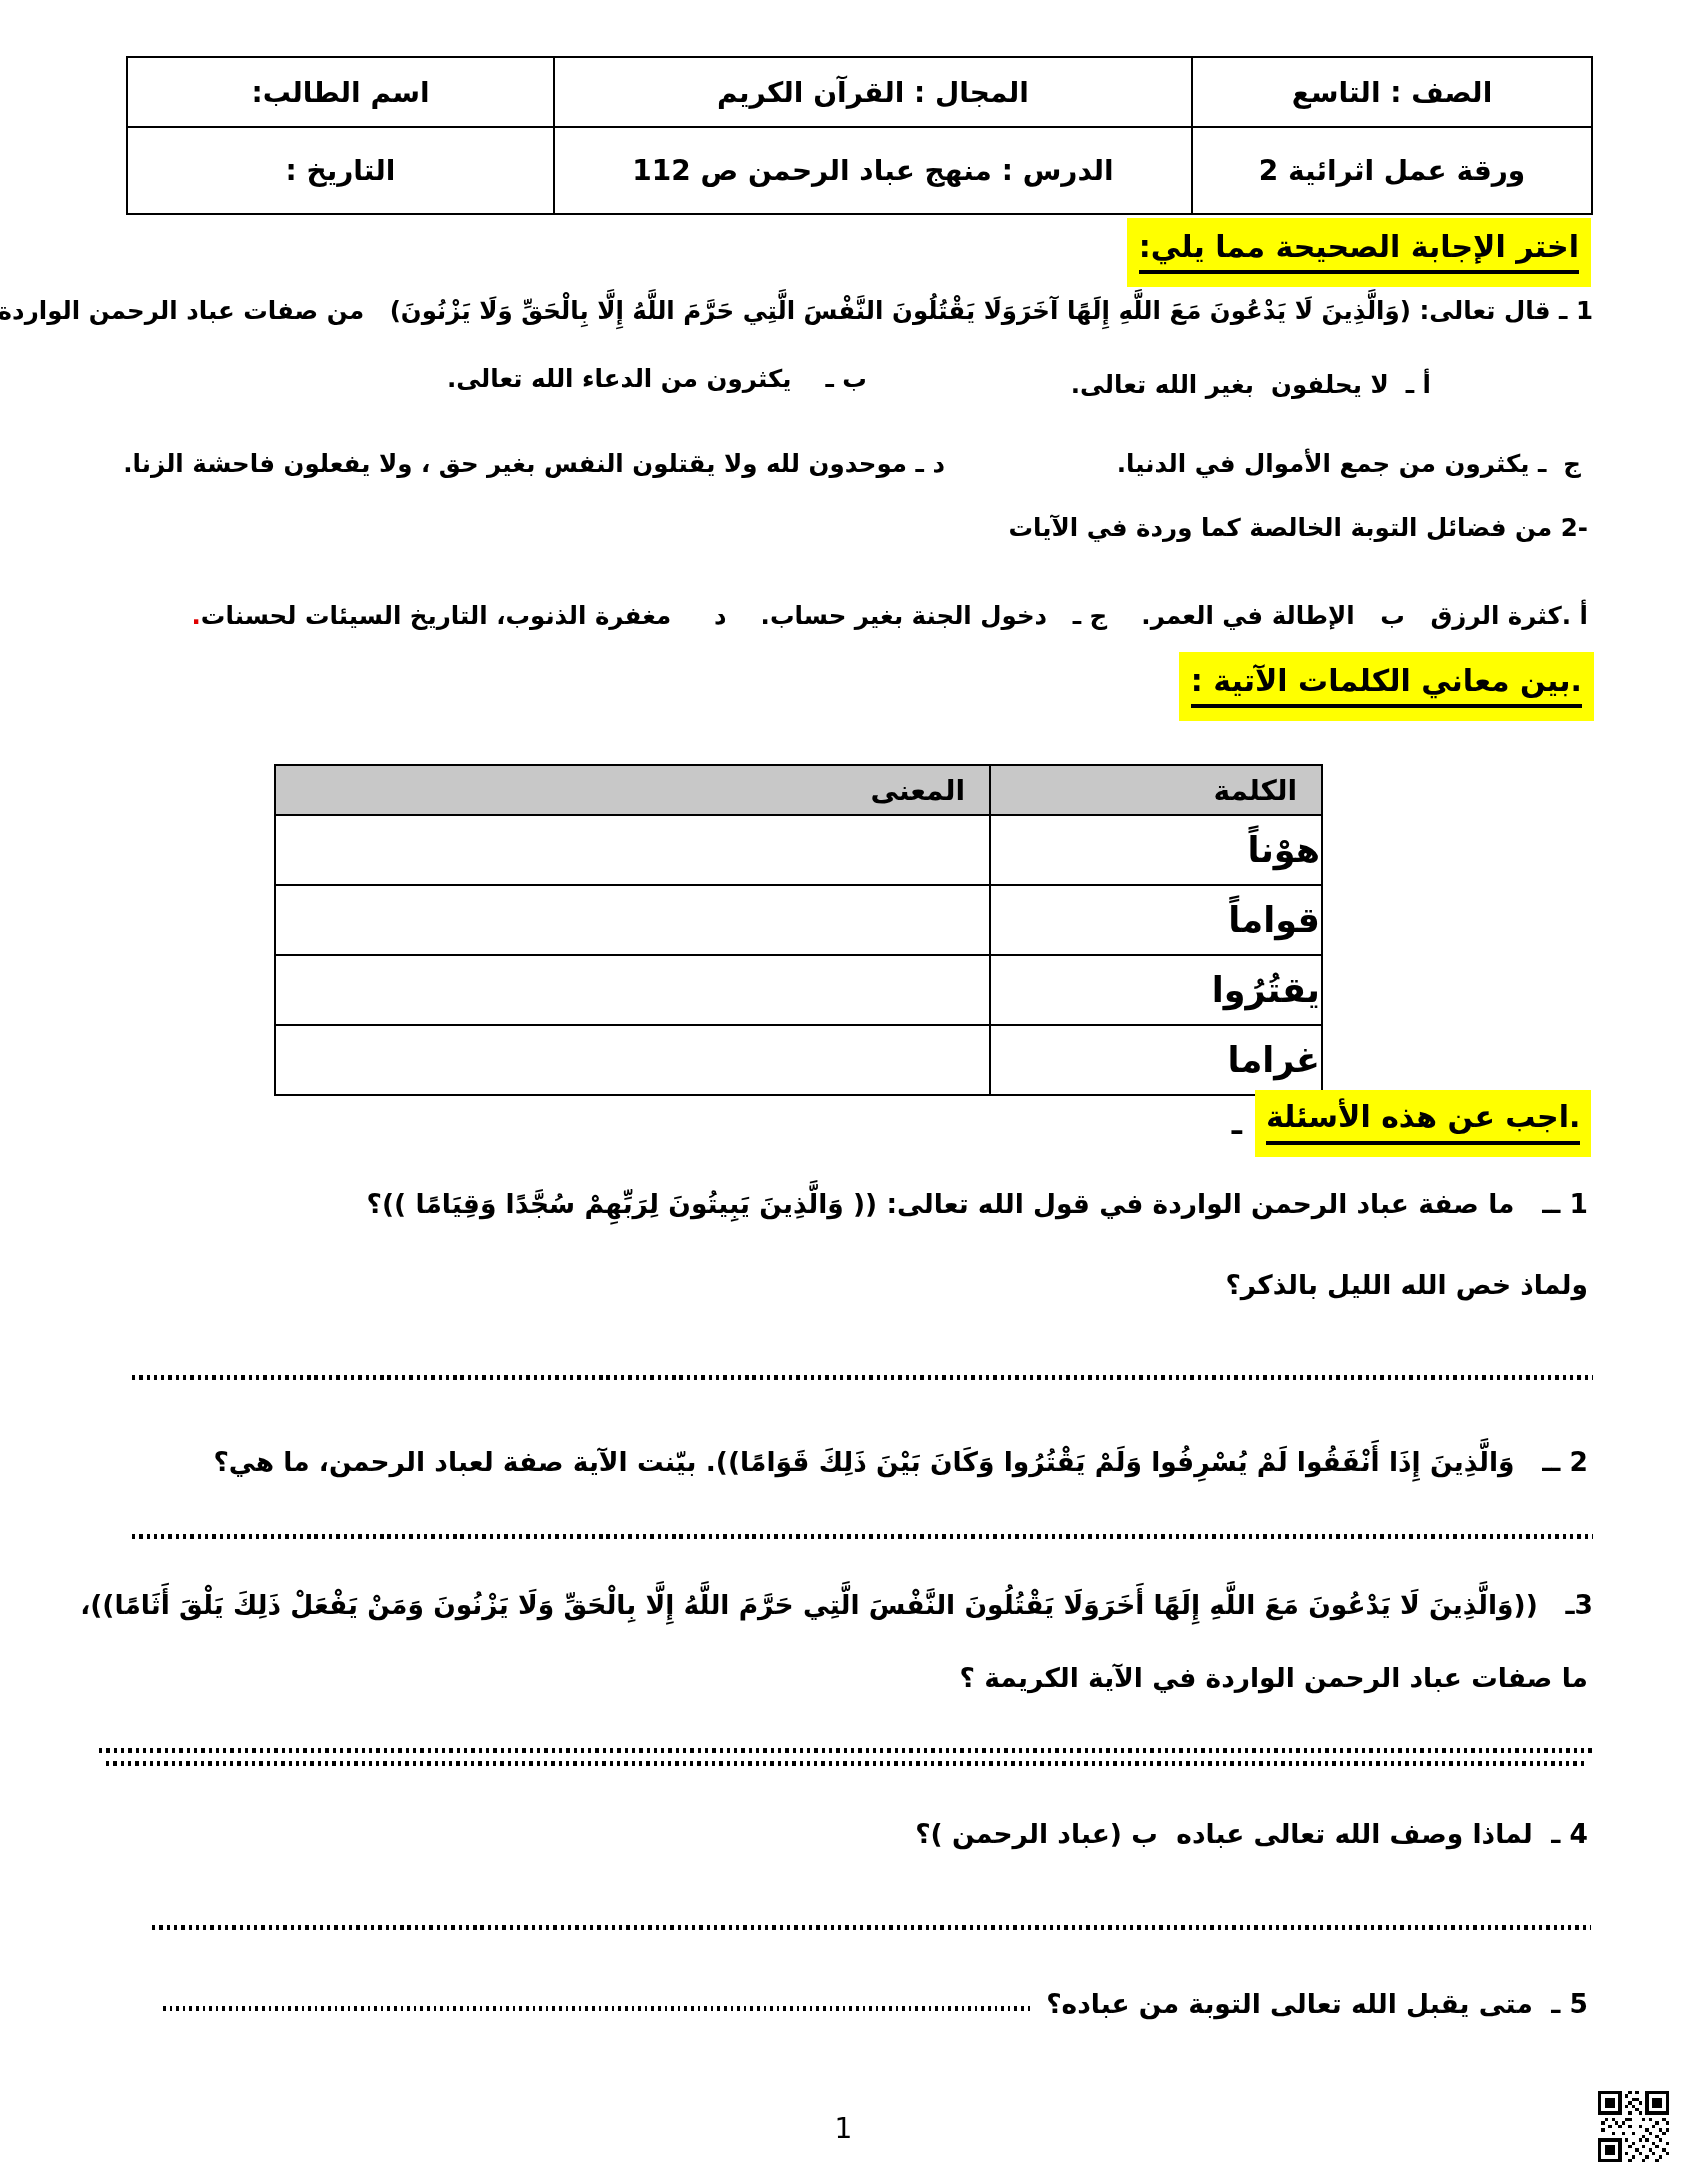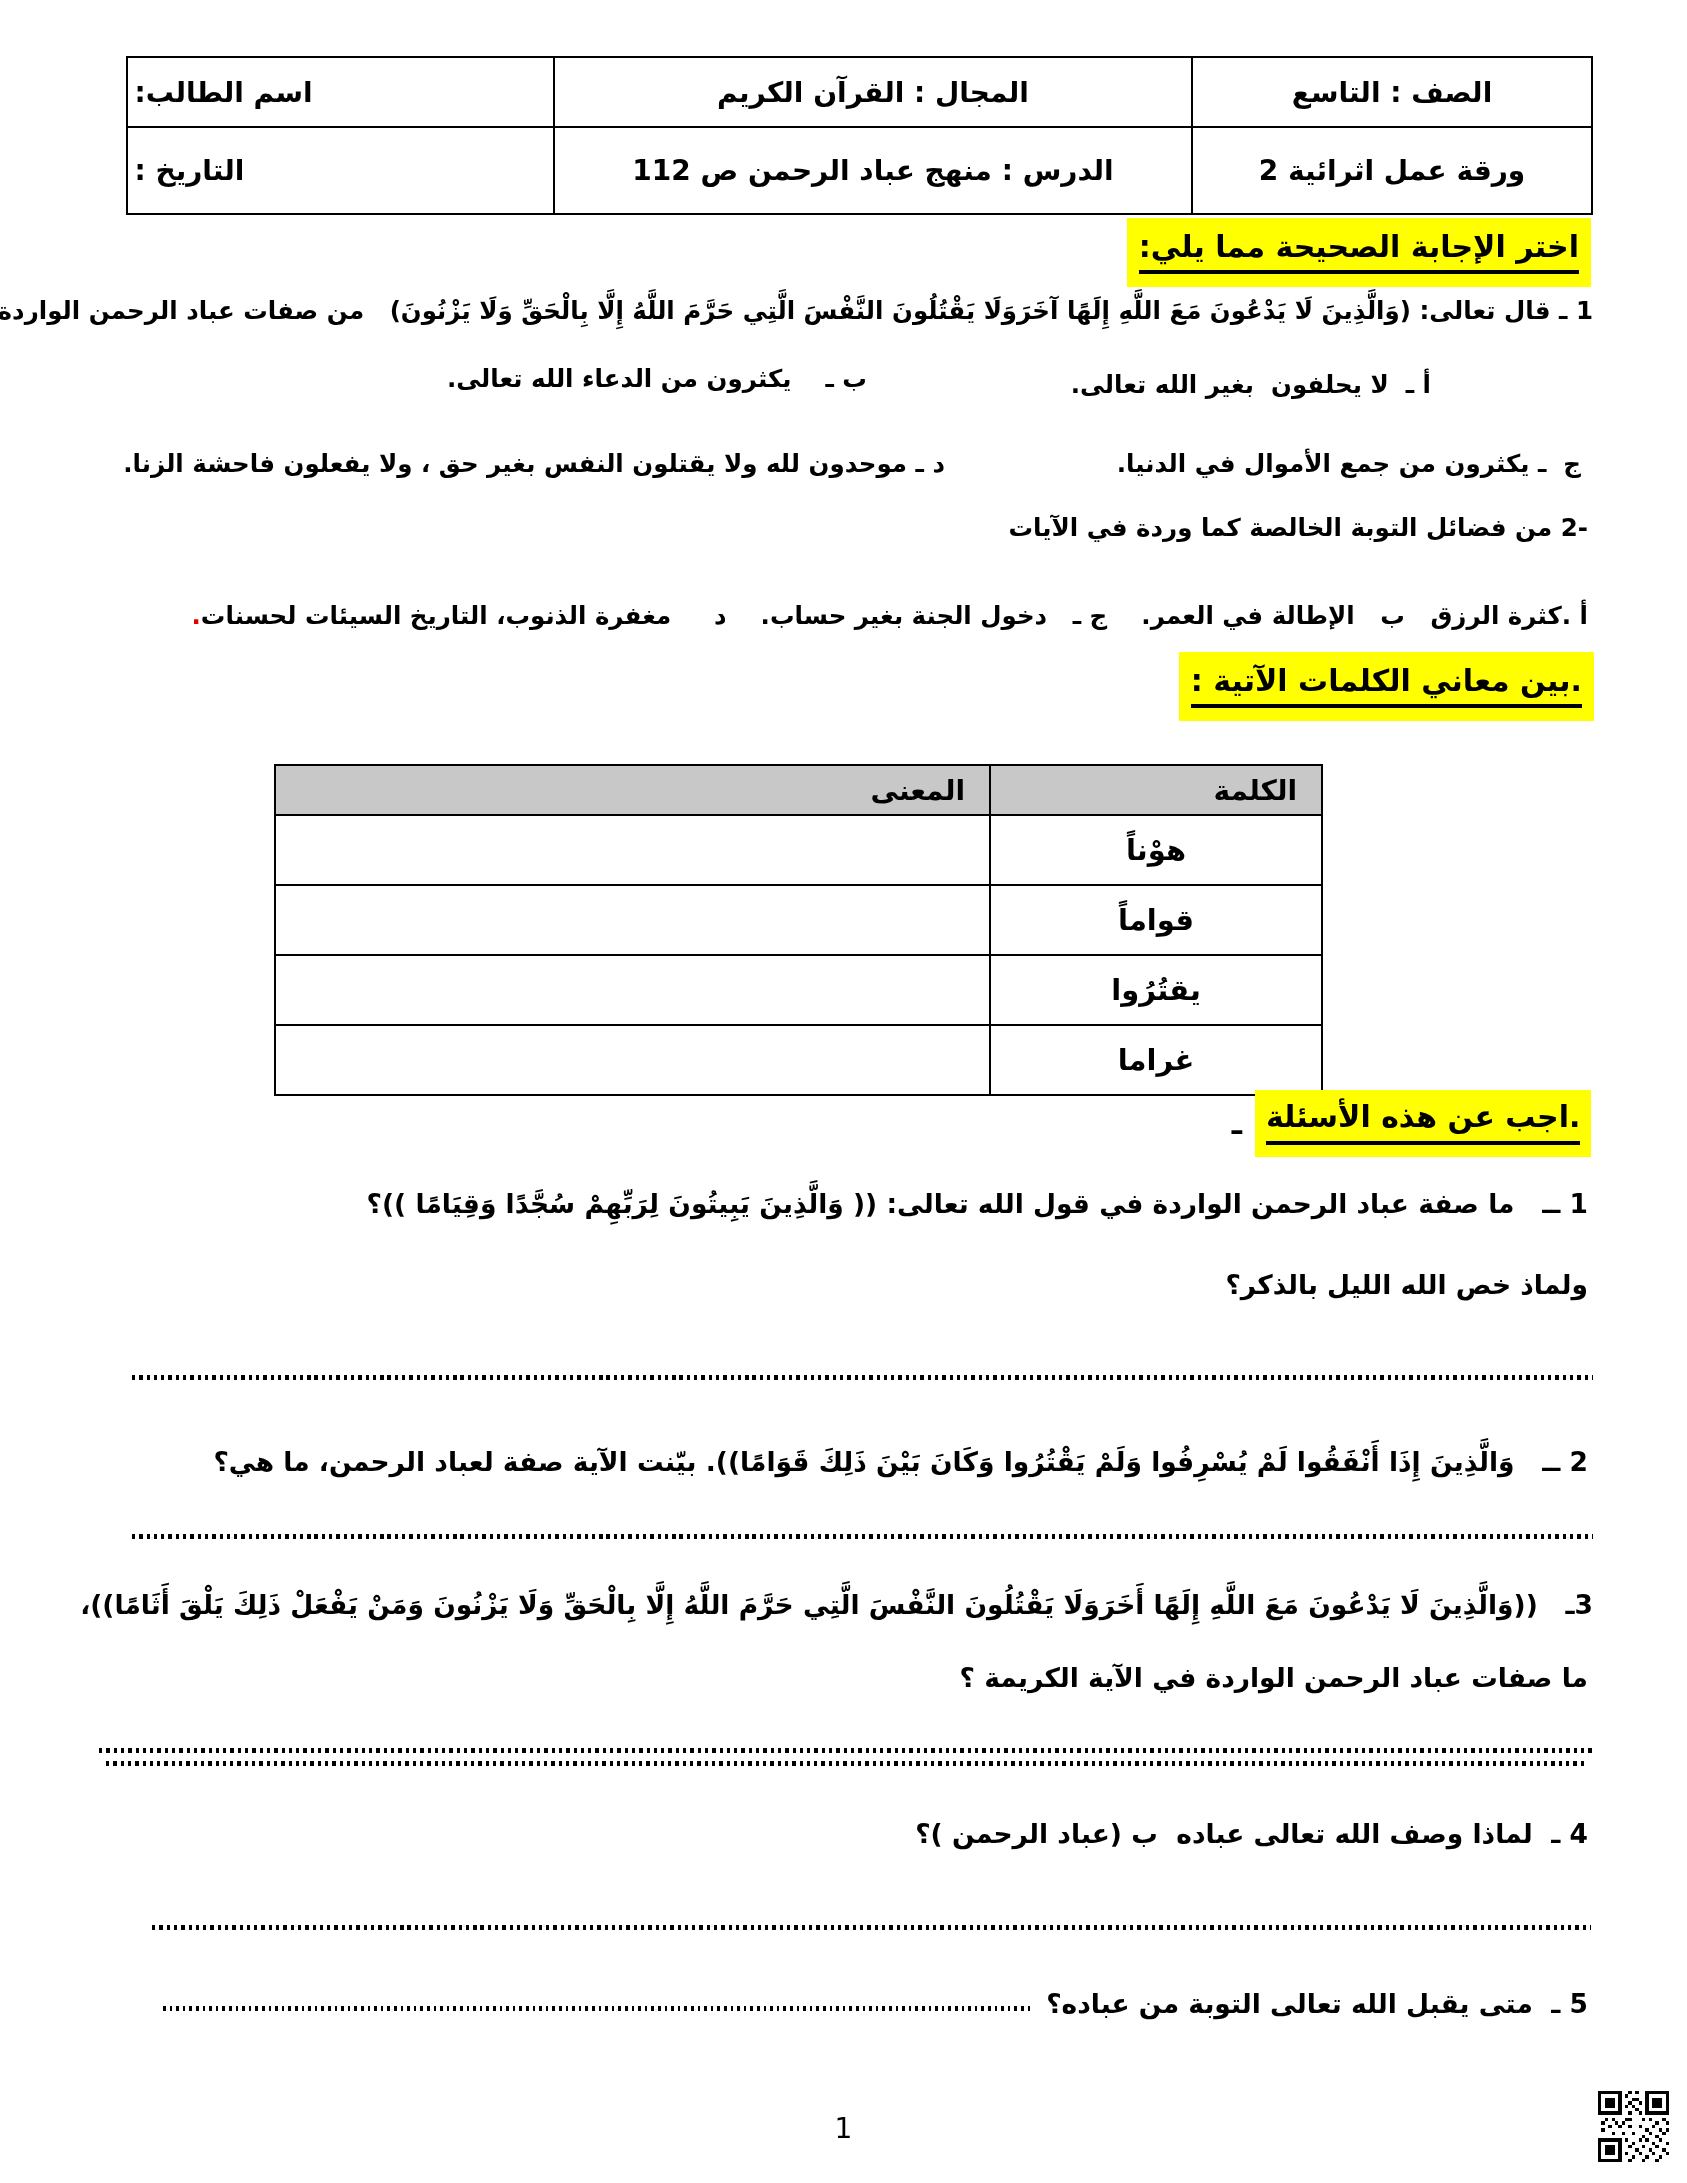--- a/index.html
+++ b/index.html
@@ -13,21 +13,21 @@
   .header-table{
     position:absolute;top:56px;left:126px;width:1465px;height:155px;
     border-collapse:collapse;table-layout:fixed;direction:rtl;
   }
   .header-table td{
     border:2.6px solid #000;font-size:28px;font-weight:bold;
     text-align:center;vertical-align:middle;padding:0 6.6px;
   }
   .header-table tr:nth-child(1) td{height:68px;}
   .header-table tr:nth-child(2) td{height:85px;}
-  .header-table td.side{text-align:left;}
+  .header-table td.side{text-align:center;}
   
   .hl{
     position:absolute;background:#ffff00;padding:10.6px 12px 13.2px 12px;
     font-size:30px;font-weight:bold;white-space:nowrap;
   }
   .hl .u{display:inline-block;border-bottom:4px solid #000;padding-bottom:6.6px;}
   
   .tline{
     position:absolute;font-weight:bold;white-space:pre;direction:rtl;
     text-align:right;
@@ -40,21 +40,21 @@
     position:absolute;height:4.6px;
     background-image:repeating-linear-gradient(90deg,#000 0 3.3px,transparent 3.3px 7.3px);
   }
   
   .word-table{
     position:absolute;top:764px;right:364px;width:1047px;
     border-collapse:collapse;table-layout:fixed;direction:rtl;
   }
   .word-table td{border:2.6px solid #000;vertical-align:middle;}
   .word-table .hed{background:#c8c8c8;height:46px;font-size:28px;text-align:right;padding-right:24px;}
-  .word-table .wrd{height:66px;font-size:29px;text-align:center;}
+  .word-table .wrd{height:66px;font-size:35px;}
   .word-table .mean{height:66px;}
   
   .h3row{position:absolute;top:1090px;right:96px;display:flex;align-items:center;gap:13.2px;}
   .h3row .hl3{background:#ffff00;padding:9.3px 10.6px 12px 10.6px;font-size:30px;white-space:nowrap;}
   .h3row .hl3 .u{display:inline-block;border-bottom:4px solid #000;padding-bottom:6.6px;}
   .h3row .dash{font-size:30px;}
   
   .q5row{position:absolute;top:1988px;right:99px;left:156px;display:flex;align-items:flex-end;}
   .q5row .qtext{font-size:26.5px;white-space:pre;}
   .q5row .fill{

